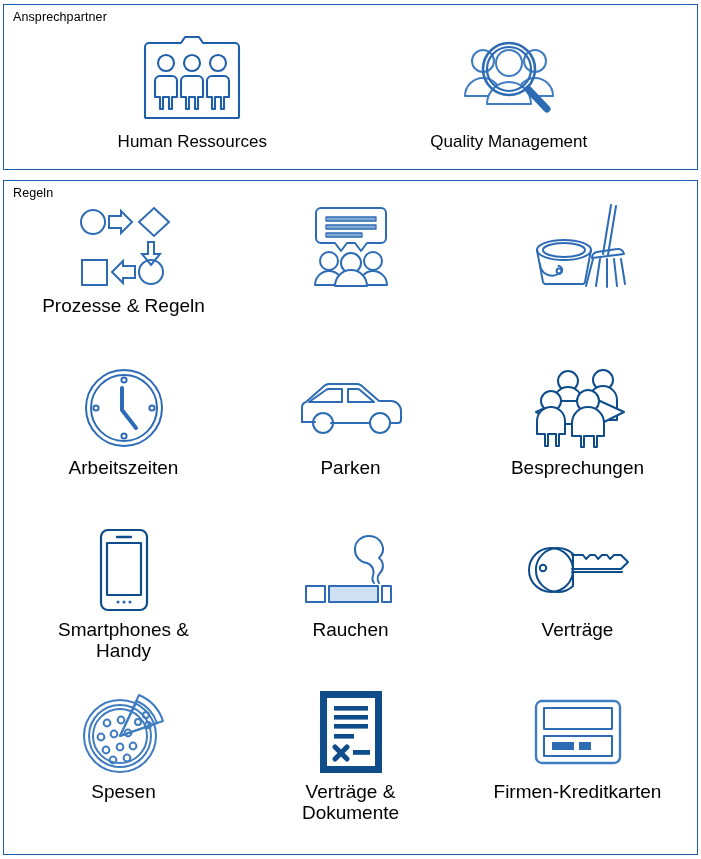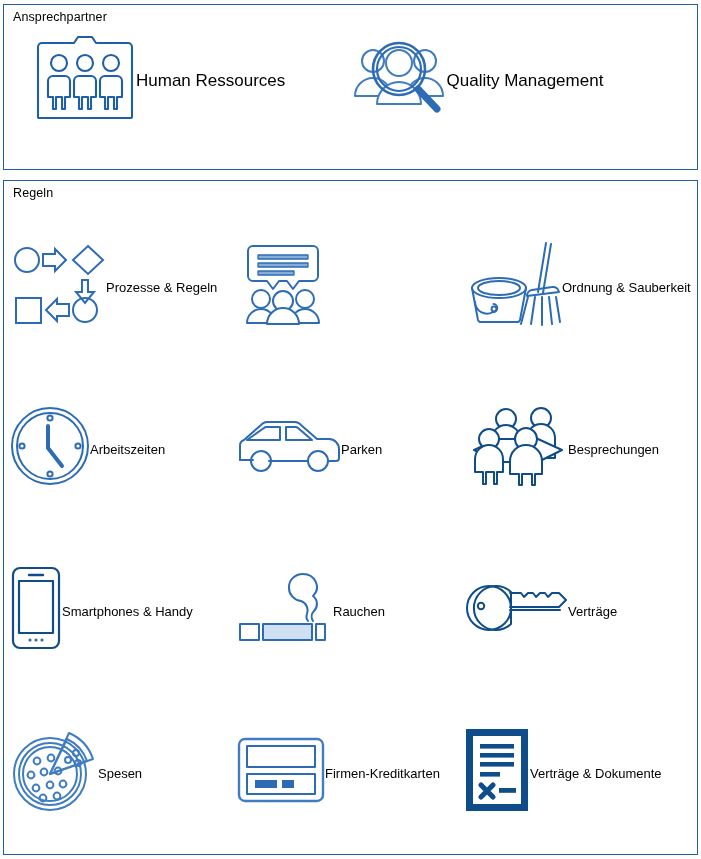--- a/index.html
+++ b/index.html
@@ -68,35 +68,35 @@
   #rules-grid {
     top: 22px;
     grid-template-columns: repeat(3, 1fr);
     grid-auto-rows: 162px;
     padding: 0 6px;
     box-sizing: border-box;
   }
 
   .tile {
     display: flex;
-    flex-direction: row;
+    flex-direction: column;
     align-items: center;
     justify-content: flex-start;
   }
   .tile-icon {
     display: flex;
     align-items: center;
     justify-content: center;
     height: 86px;
   }
   #contacts-grid .tile-icon { height: 92px; }
   .tile-label {
     margin-top: 6px;
     text-align: center;
-    font-size: 13px;
+    font-size: 19px;
     line-height: 21px;
     color: #000000;
     max-width: 190px;
   }
   #contacts-grid .tile-label {
     font-size: 17px;
     line-height: 22px;
     margin-top: 8px;
   }
 
@@ -202,21 +202,20 @@
             <path d="M87 4 L79 53"></path>
 
             <path d="M63 56 a6 6 0 0 1 5-6 L88 47 a6 6 0 0 1 7 5 Z"></path>
             <path d="M64 57 L57 84"></path>
             <path d="M71 57 L67 84"></path>
             <path d="M78 57 L78 85"></path>
             <path d="M85 57 L88 84"></path>
             <path d="M92 57 L96 82"></path>
           </svg>
         </div>
-        <div class="tile-label">Ordnung &amp; Sauberkeit</div>
       </div>
 
       <div class="tile">
         <div class="tile-icon">
           <svg width="80" height="80" viewBox="0 0 80 80" fill="none" stroke="#2d6cb5" stroke-width="2" stroke-linejoin="round" stroke-linecap="round">
             <circle cx="40" cy="40" r="38"></circle>
             <circle cx="40" cy="40" r="33"></circle>
             <circle cx="40" cy="12" r="2.6"></circle>
             <circle cx="68" cy="40" r="2.6"></circle>
             <circle cx="40" cy="68" r="2.6"></circle>
@@ -325,43 +324,43 @@
             <circle cx="58" cy="33" r="3"></circle>
             <circle cx="66" cy="26" r="3"></circle>
             <circle cx="68" cy="36" r="3"></circle>
           </svg>
         </div>
         <div class="tile-label">Spesen</div>
       </div>
 
       <div class="tile">
         <div class="tile-icon">
-          <svg width="88" height="66" viewBox="0 0 88 66" fill="none" stroke="#3f7cc0" stroke-width="2.4" stroke-linejoin="round">
-            <rect x="2" y="2" width="84" height="62" rx="6"></rect>
-            <rect x="10" y="9" width="68" height="21" stroke="#2d6cb5" stroke-width="2"></rect>
-            <rect x="10" y="37" width="68" height="20" stroke="#2d6cb5" stroke-width="2"></rect>
-            <rect x="18" y="43" width="22" height="8" fill="#2d6cb5" stroke="none"></rect>
-            <rect x="45" y="43" width="12" height="8" fill="#2d6cb5" stroke="none"></rect>
-          </svg>
-        </div>
-        <div class="tile-label">Firmen-Kreditkarten</div>
-      </div>
-
-      <div class="tile">
-        <div class="tile-icon">
           <svg width="66" height="86" viewBox="0 0 66 86" fill="none">
             <rect x="2" y="2" width="62" height="82" fill="#0f4c8a"></rect>
             <rect x="9" y="9" width="48" height="68" fill="#ffffff"></rect>
             <rect x="16" y="17" width="34" height="4.6" fill="#0f4c8a"></rect>
             <rect x="16" y="26" width="34" height="4.6" fill="#0f4c8a"></rect>
             <rect x="16" y="35" width="34" height="4.6" fill="#0f4c8a"></rect>
             <rect x="16" y="45" width="20" height="4.6" fill="#0f4c8a"></rect>
             <path d="M17 58 L29 70 M29 58 L17 70" stroke="#0f4c8a" stroke-width="5.2" stroke-linecap="round"></path>
             <rect x="35" y="61" width="17" height="4.8" fill="#0f4c8a"></rect>
           </svg>
         </div>
         <div class="tile-label">Verträge &amp; Dokumente</div>
       </div>
 
+      <div class="tile">
+        <div class="tile-icon">
+          <svg width="88" height="66" viewBox="0 0 88 66" fill="none" stroke="#3f7cc0" stroke-width="2.4" stroke-linejoin="round">
+            <rect x="2" y="2" width="84" height="62" rx="6"></rect>
+            <rect x="10" y="9" width="68" height="21" stroke="#2d6cb5" stroke-width="2"></rect>
+            <rect x="10" y="37" width="68" height="20" stroke="#2d6cb5" stroke-width="2"></rect>
+            <rect x="18" y="43" width="22" height="8" fill="#2d6cb5" stroke="none"></rect>
+            <rect x="45" y="43" width="12" height="8" fill="#2d6cb5" stroke="none"></rect>
+          </svg>
+        </div>
+        <div class="tile-label">Firmen-Kreditkarten</div>
+      </div>
+
     </div>
   </section>
 
 </div>
 
 </body></html>

